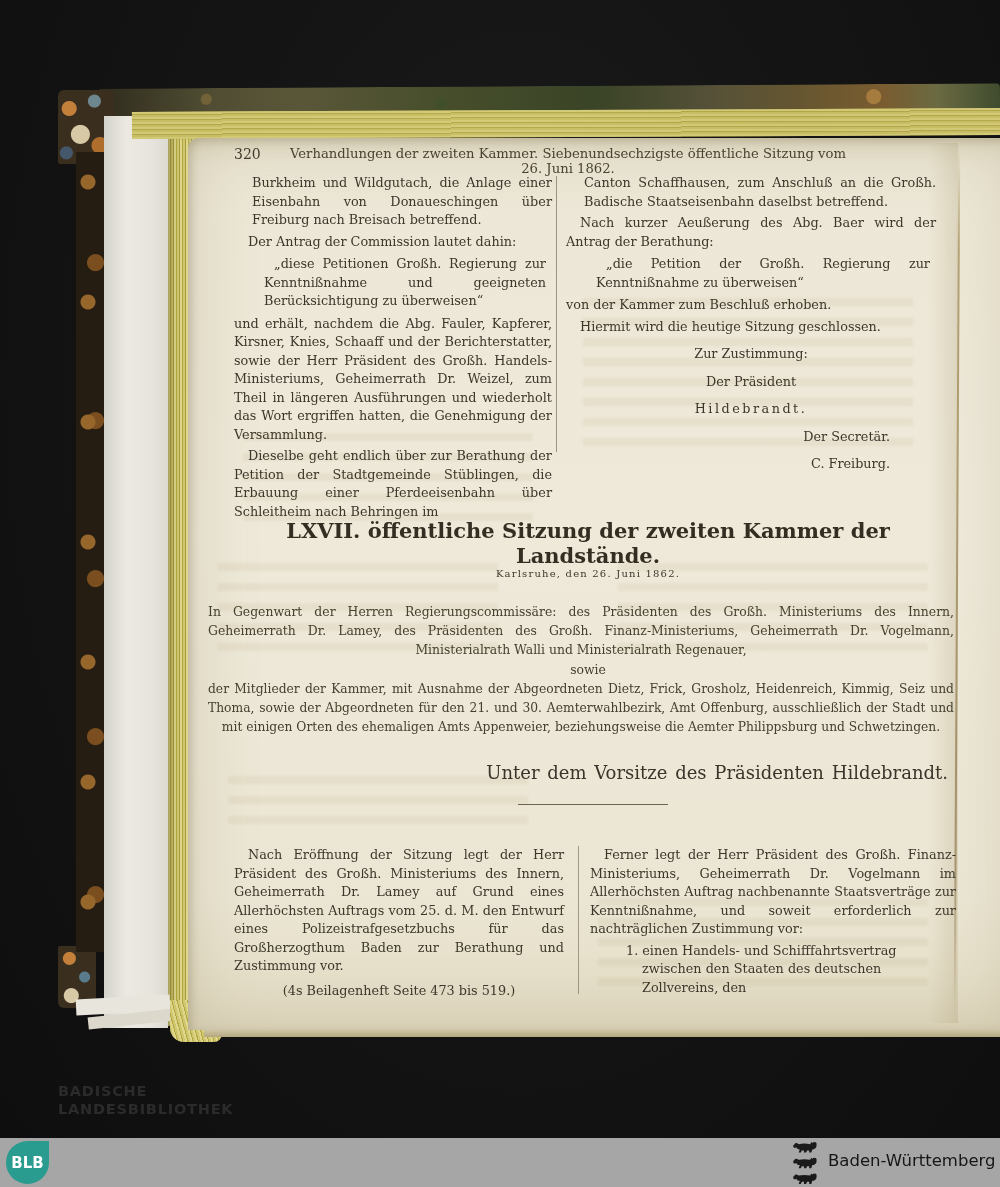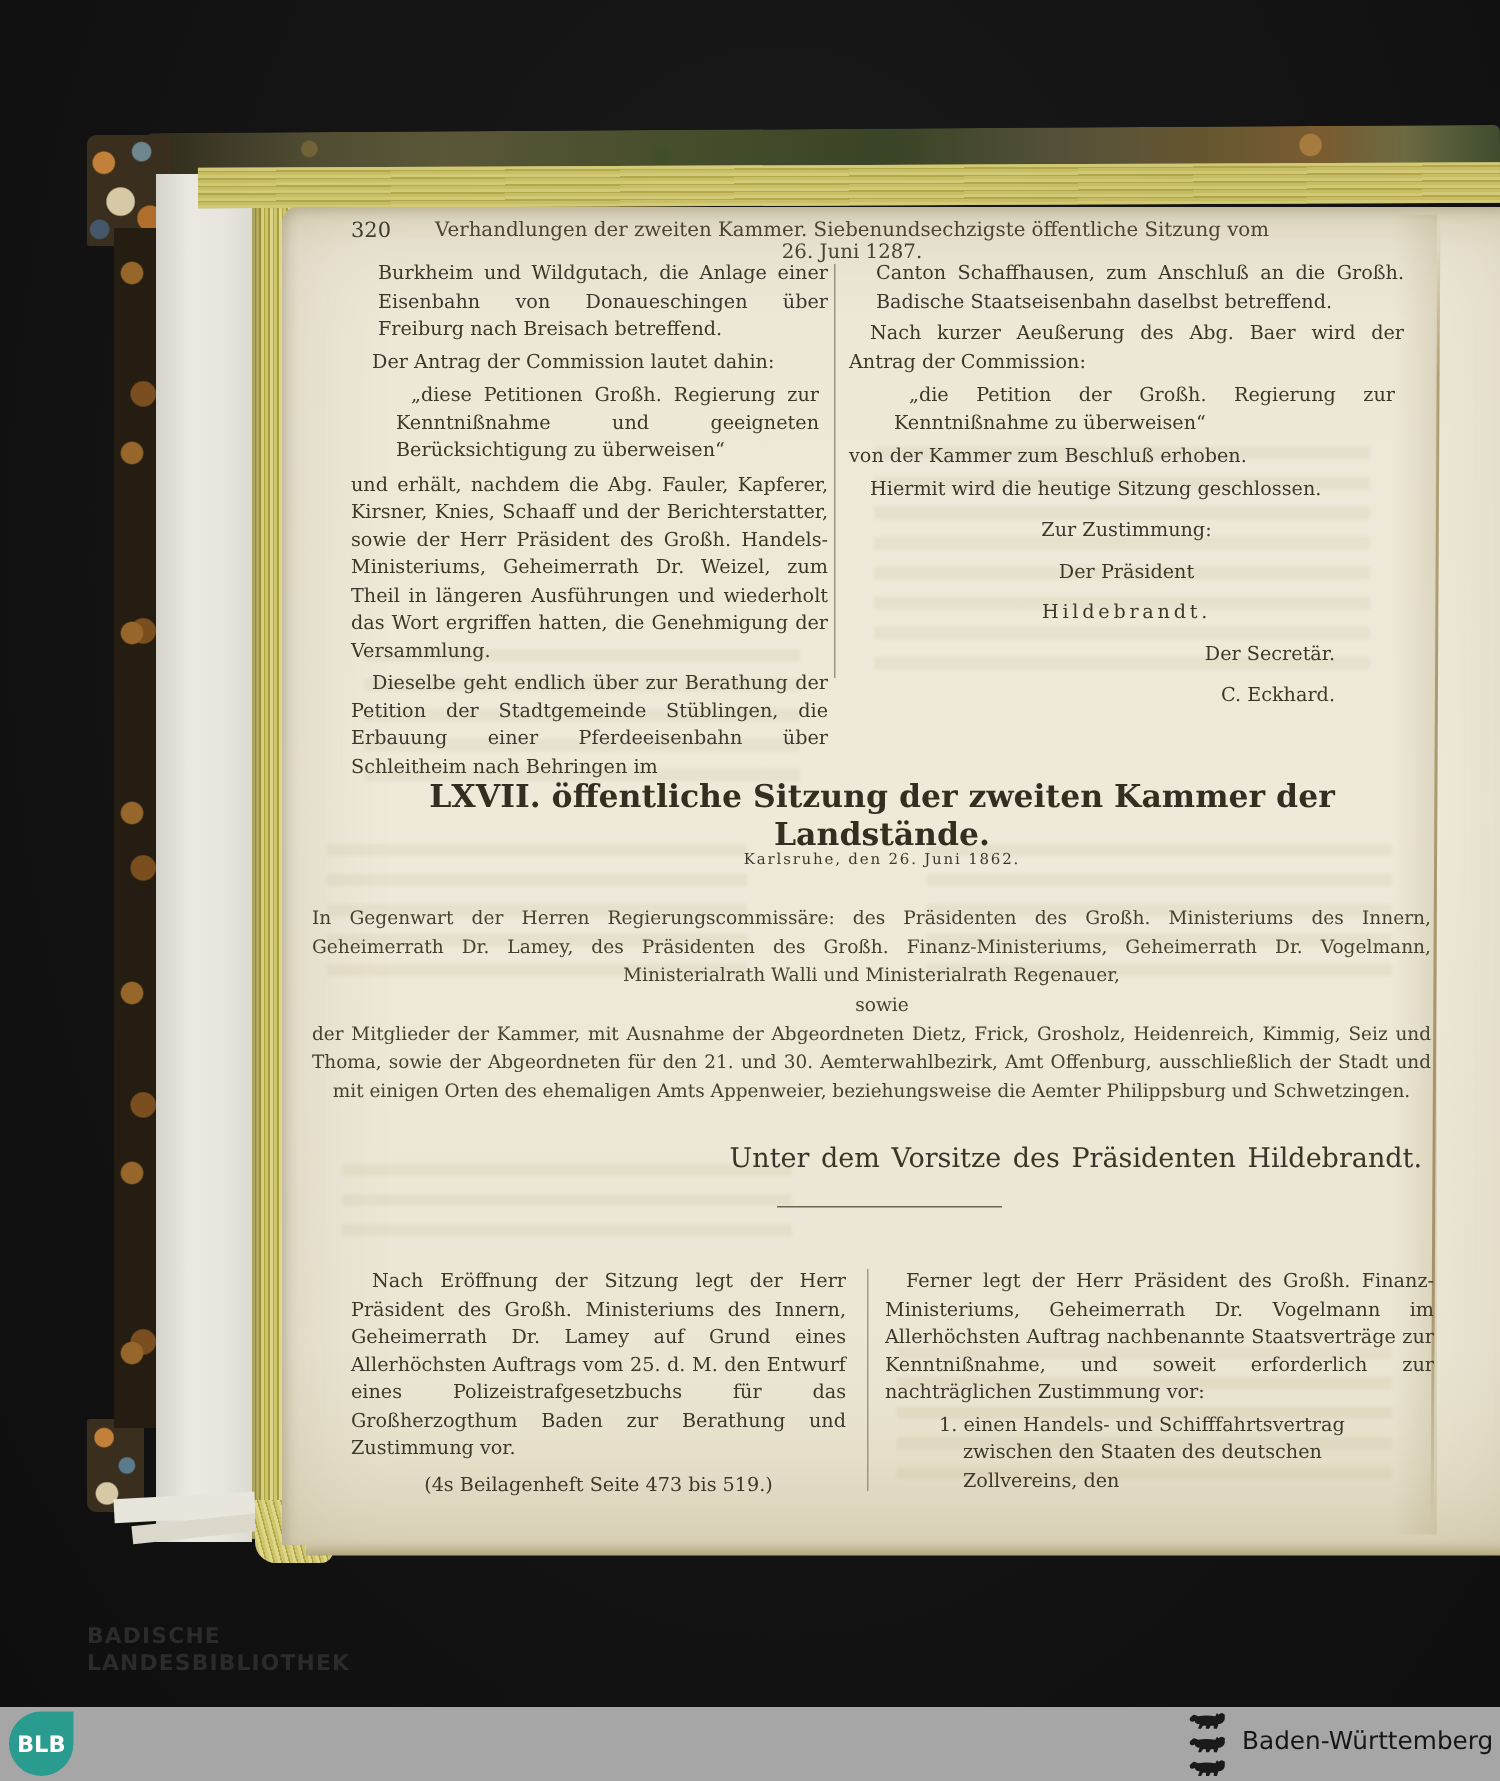--- a/index.html
+++ b/index.html
@@ -154,43 +154,43 @@
     <div class="ghost" style="left:395px;top:160px;width:330px;height:150px"></div>
     <div class="ghost" style="left:30px;top:425px;width:280px;height:95px"></div>
     <div class="ghost" style="left:430px;top:425px;width:310px;height:95px"></div>
     <div class="ghost" style="left:40px;top:638px;width:300px;height:55px"></div>
     <div class="ghost" style="left:410px;top:760px;width:330px;height:90px"></div>
 
     <div class="gutter-shade"></div>
     <div class="gutter-line"></div>
 
     <div class="pg-num">320</div>
-    <div class="pg-header">Verhandlungen der zweiten Kammer. Siebenundsechzigste öffentliche Sitzung vom 26. Juni 1287.</div>
+    <div class="pg-header">Verhandlungen der zweiten Kammer. Siebenundsechzigste öffentliche Sitzung vom 26. Juni 1862.</div>
 
     <div class="divider-top"></div>
 
     <div class="col col-top-left">
       <p class="p-block">Burkheim und Wildgutach, die Anlage einer Eisenbahn von Donaueschingen über Freiburg nach Breisach betreffend.</p>
       <p class="p-ind">Der Antrag der Commission lautet dahin:</p>
       <p class="quote">„diese Petitionen Großh. Regierung zur Kenntnißnahme und geeigneten Berücksichtigung zu überweisen“</p>
       <p>und erhält, nachdem die Abg. Fauler, Kapferer, Kirsner, Knies, Schaaff und der Berichterstatter, sowie der Herr Präsident des Großh. Handels-Ministeriums, Geheimerrath Dr. Weizel, zum Theil in längeren Ausführungen und wiederholt das Wort ergriffen hatten, die Genehmigung der Versammlung.</p>
       <p class="p-ind">Dieselbe geht endlich über zur Berathung der Petition der Stadtgemeinde Stüblingen, die Erbauung einer Pferdeeisenbahn über Schleitheim nach Behringen im</p>
     </div>
 
     <div class="col col-top-right">
       <p class="p-block">Canton Schaffhausen, zum Anschluß an die Großh. Badische Staatseisenbahn daselbst betreffend.</p>
-      <p class="p-ind">Nach kurzer Aeußerung des Abg. Baer wird der Antrag der Commission:</p>
+      <p class="p-ind">Nach kurzer Aeußerung des Abg. Baer wird der Antrag der Berathung:</p>
       <p class="quote">„die Petition der Großh. Regierung zur Kenntnißnahme zu überweisen“</p>
       <p>von der Kammer zum Beschluß erhoben.</p>
       <p class="p-ind">Hiermit wird die heutige Sitzung geschlossen.</p>
       <p class="sig-center">Zur Zustimmung:</p>
       <p class="sig-center">Der Präsident</p>
       <p class="sig-center sp">Hildebrandt.</p>
       <p class="sig-right">Der Secretär.</p>
-      <p class="sig-right">C. Eckhard.</p>
+      <p class="sig-right">C. Freiburg.</p>
     </div>
 
     <div class="session-heading">LXVII. öffentliche Sitzung der zweiten Kammer der Landstände.</div>
     <div class="dateline">Karlsruhe, den 26. Juni 1862.</div>
     <div class="commissioners">In Gegenwart der Herren Regierungscommissäre: des Präsidenten des Großh. Ministeriums des Innern, Geheimerrath Dr. Lamey, des Präsidenten des Großh. Finanz-Ministeriums, Geheimerrath Dr. Vogelmann, Ministerialrath Walli und Ministerialrath Regenauer,</div>
     <div class="conjunction">sowie</div>
     <div class="members">der Mitglieder der Kammer, mit Ausnahme der Abgeordneten Dietz, Frick, Grosholz, Heidenreich, Kimmig, Seiz und Thoma, sowie der Abgeordneten für den 21. und 30. Aemterwahlbezirk, Amt Offenburg, ausschließlich der Stadt und mit einigen Orten des ehemaligen Amts Appenweier, beziehungsweise die Aemter Philippsburg und Schwetzingen.</div>
     <div class="chair">Unter dem Vorsitze des Präsidenten Hildebrandt.</div>
     <div class="mid-rule"></div>
 

